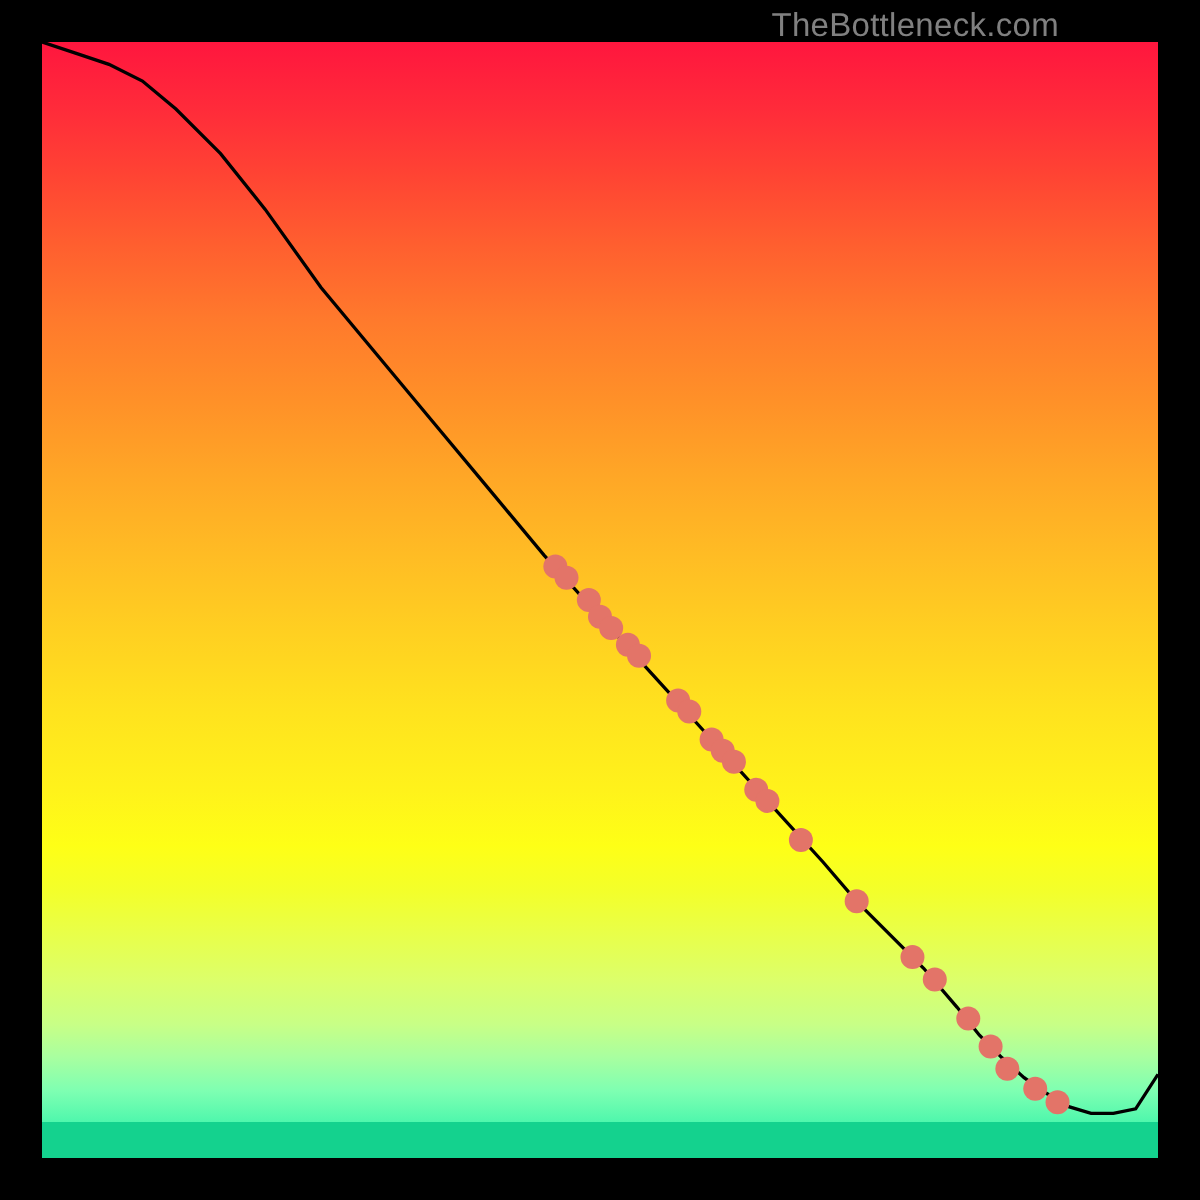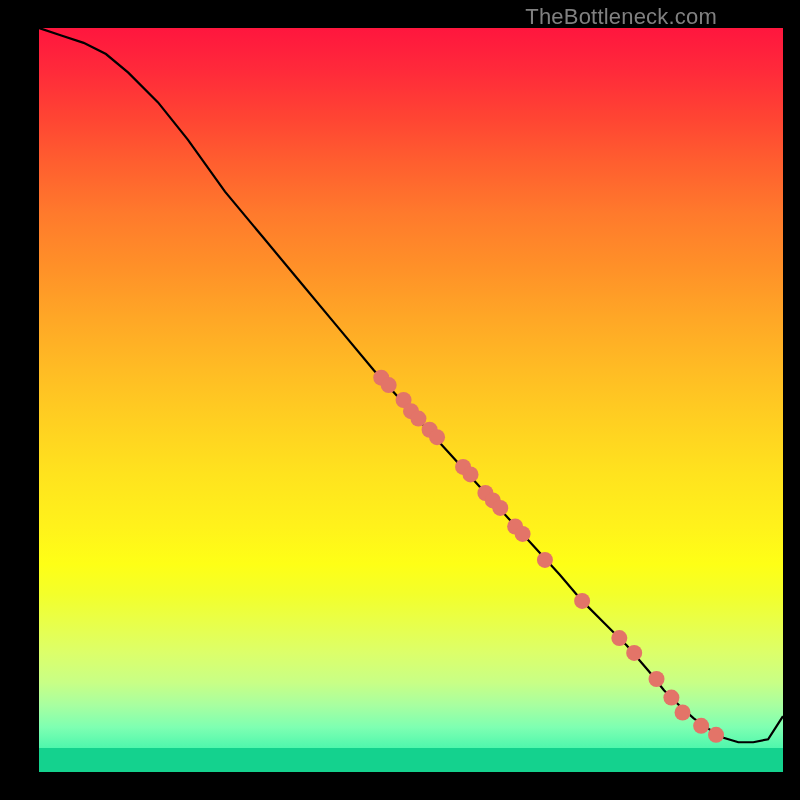--- a/index.html
+++ b/index.html
@@ -9,21 +9,20 @@
     height: 800px;
     overflow: hidden;
     background: #000;
     font-family: Arial, Helvetica, sans-serif;
   }
   .frame {
     position: absolute;
     left: 0; top: 0;
     width: 736px; height: 800px;
     background: #000;
-    margin-left: 11px;
   }
   .plot-area {
     position: absolute;
     left: 28px;
     top: 28px;
     width: 744px;
     height: 744px;
     overflow: hidden;
     background: linear-gradient(to bottom,
       #ff163e 0%,

